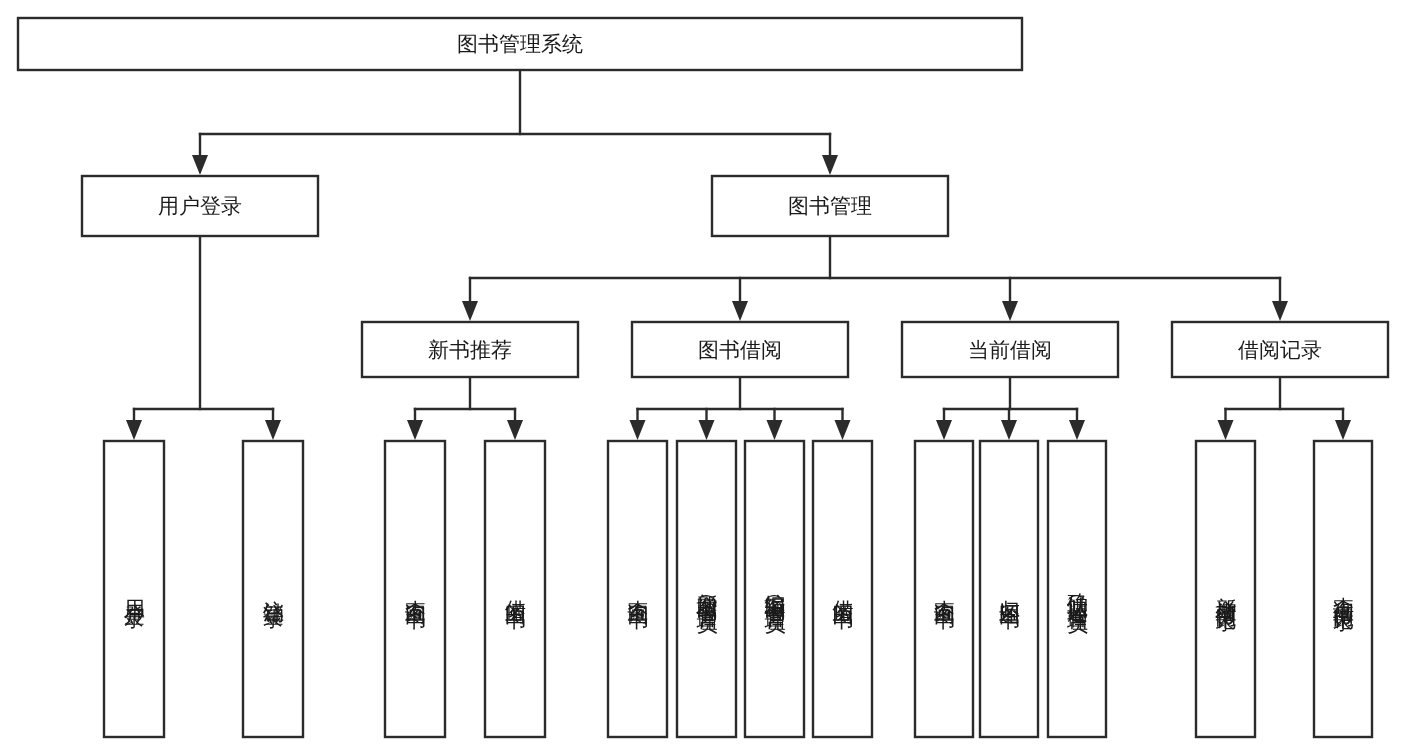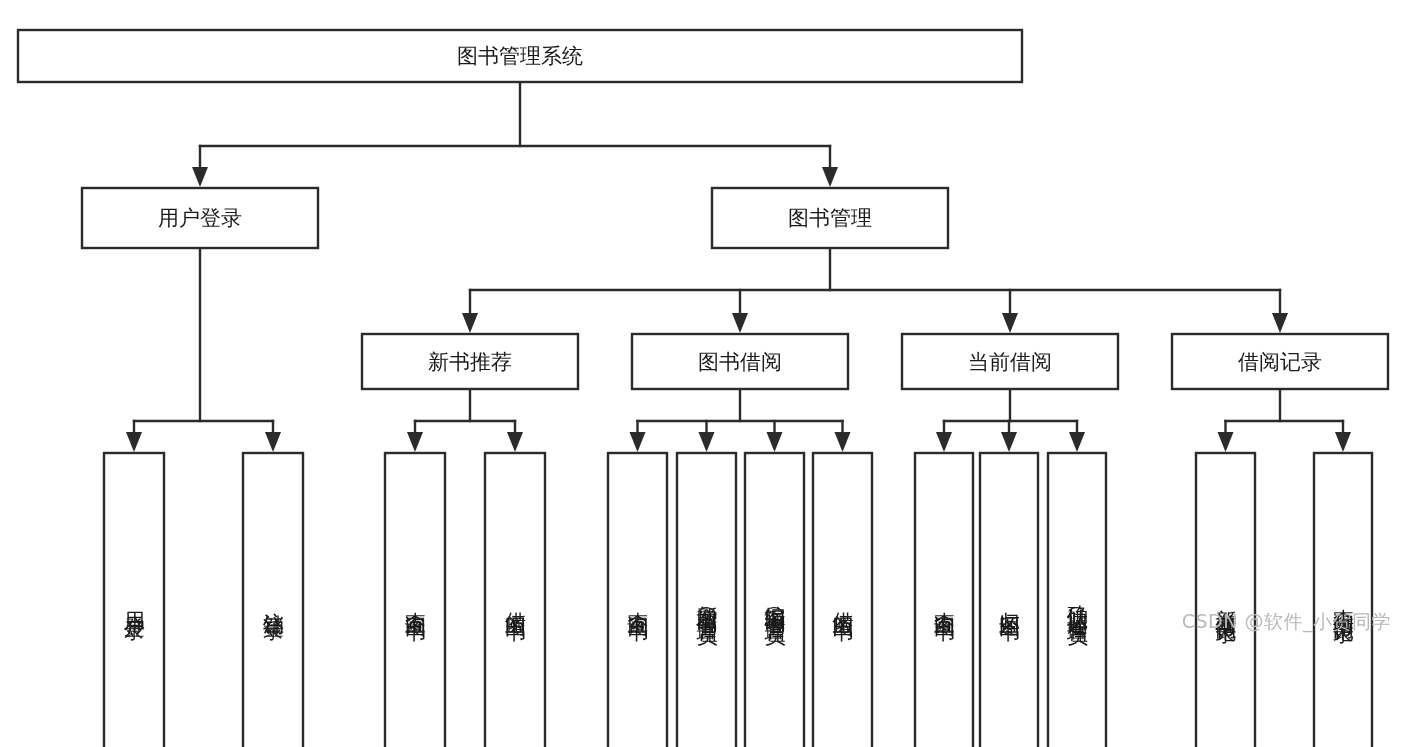--- a/index.html
+++ b/index.html
@@ -9,21 +9,21 @@
   }
   body {
     width: 1405px;
     height: 747px;
     font-family: "DejaVu Sans", "Liberation Sans", sans-serif;
     overflow: hidden;
     position: relative;
   }
   #diagram-root {
     position: absolute;
-    left: 0; top: 16px;
+    left: 0; top: 4px;
     width: 1405px;
     height: 627px;
   }
   svg.flowchart {
     display: block;
     width: 1405px;
     height: 747px;
   }
   .node-box {
     fill: #ffffff;
@@ -200,14 +200,13 @@
       <div class="vert-label-wrap" style="left: 1048px; top: 437px; width: 58px; height: 296px; align-items: center;">
         <span class="vert-label">确认归还（管理员）</span>
       </div>
       <div class="vert-label-wrap" style="left: 1196px; top: 437px; width: 59px; height: 296px; align-items: center;">
         <span class="vert-label">新增借阅记录</span>
       </div>
       <div class="vert-label-wrap" style="left: 1314px; top: 437px; width: 58px; height: 296px; align-items: center;">
         <span class="vert-label">查询借阅记录</span>
       </div>
     </div>
-  <div class="watermark">CSDN @软件_小贺同学</div>
 </div>
 
 </body></html>

